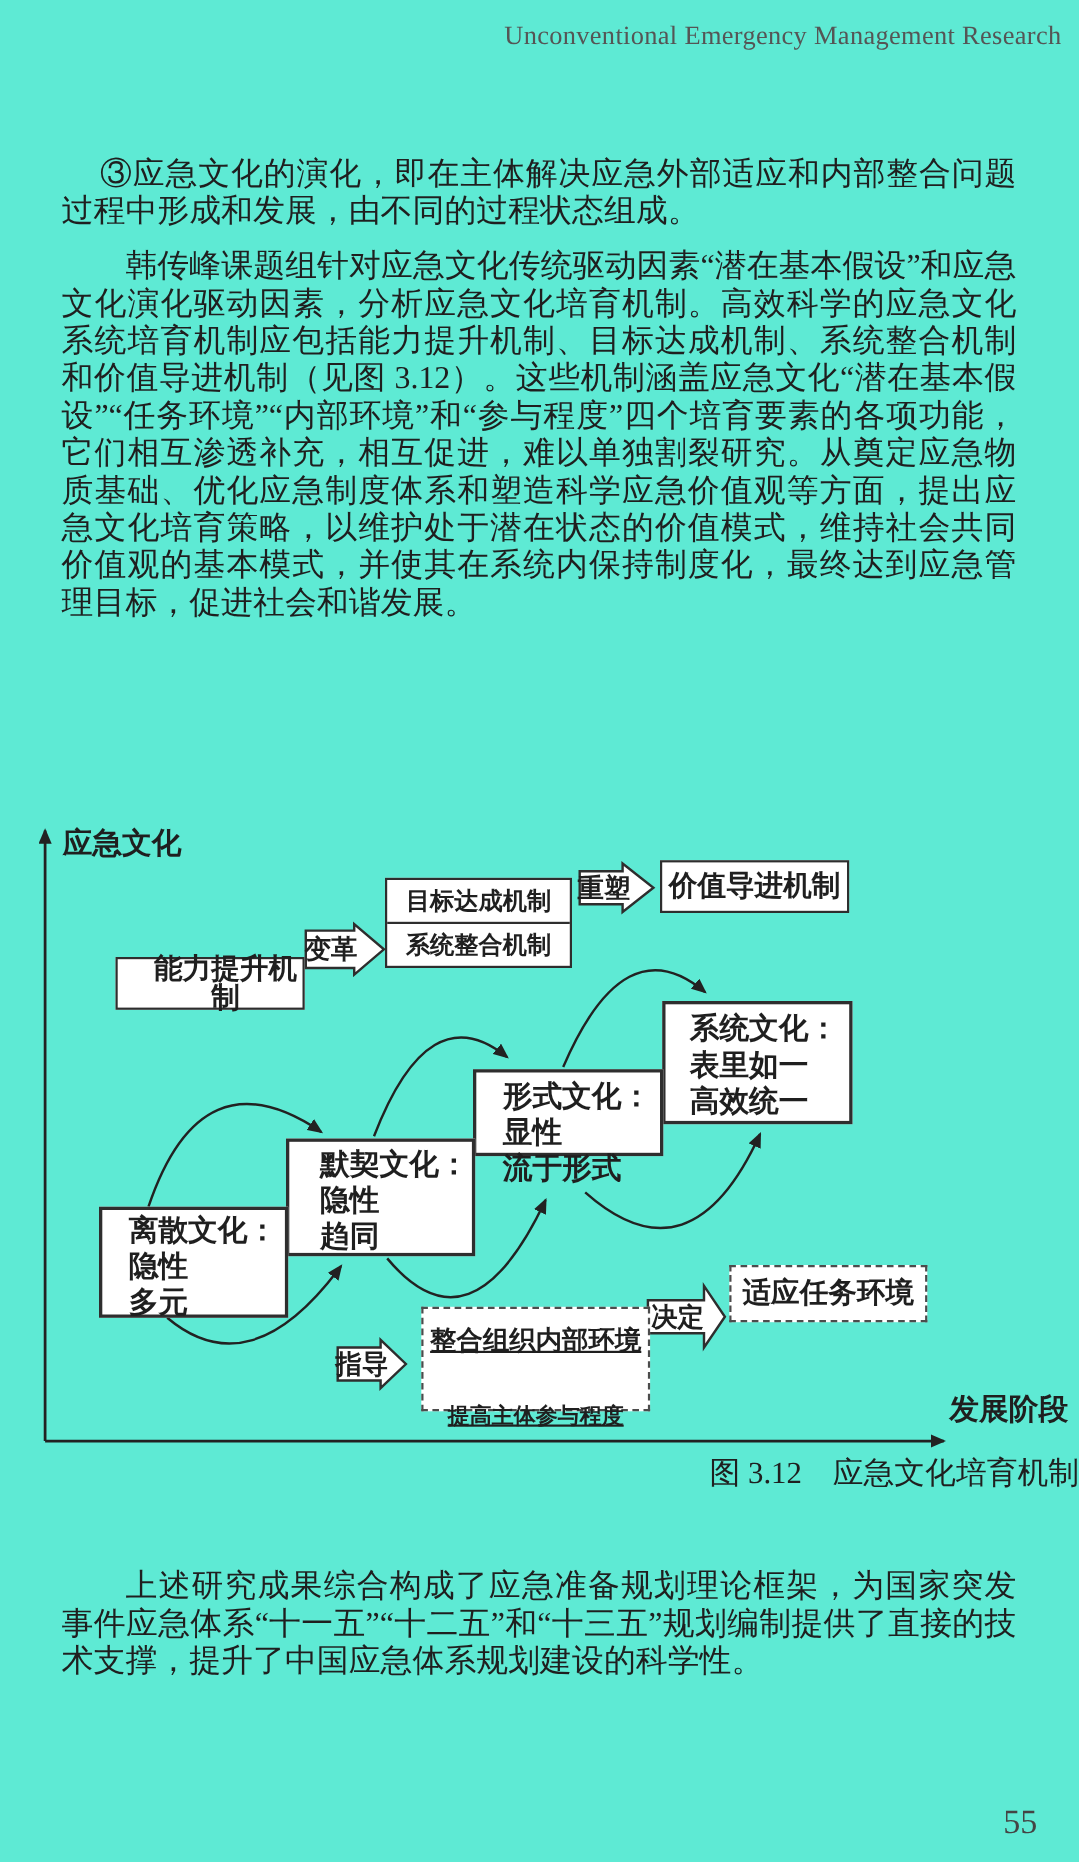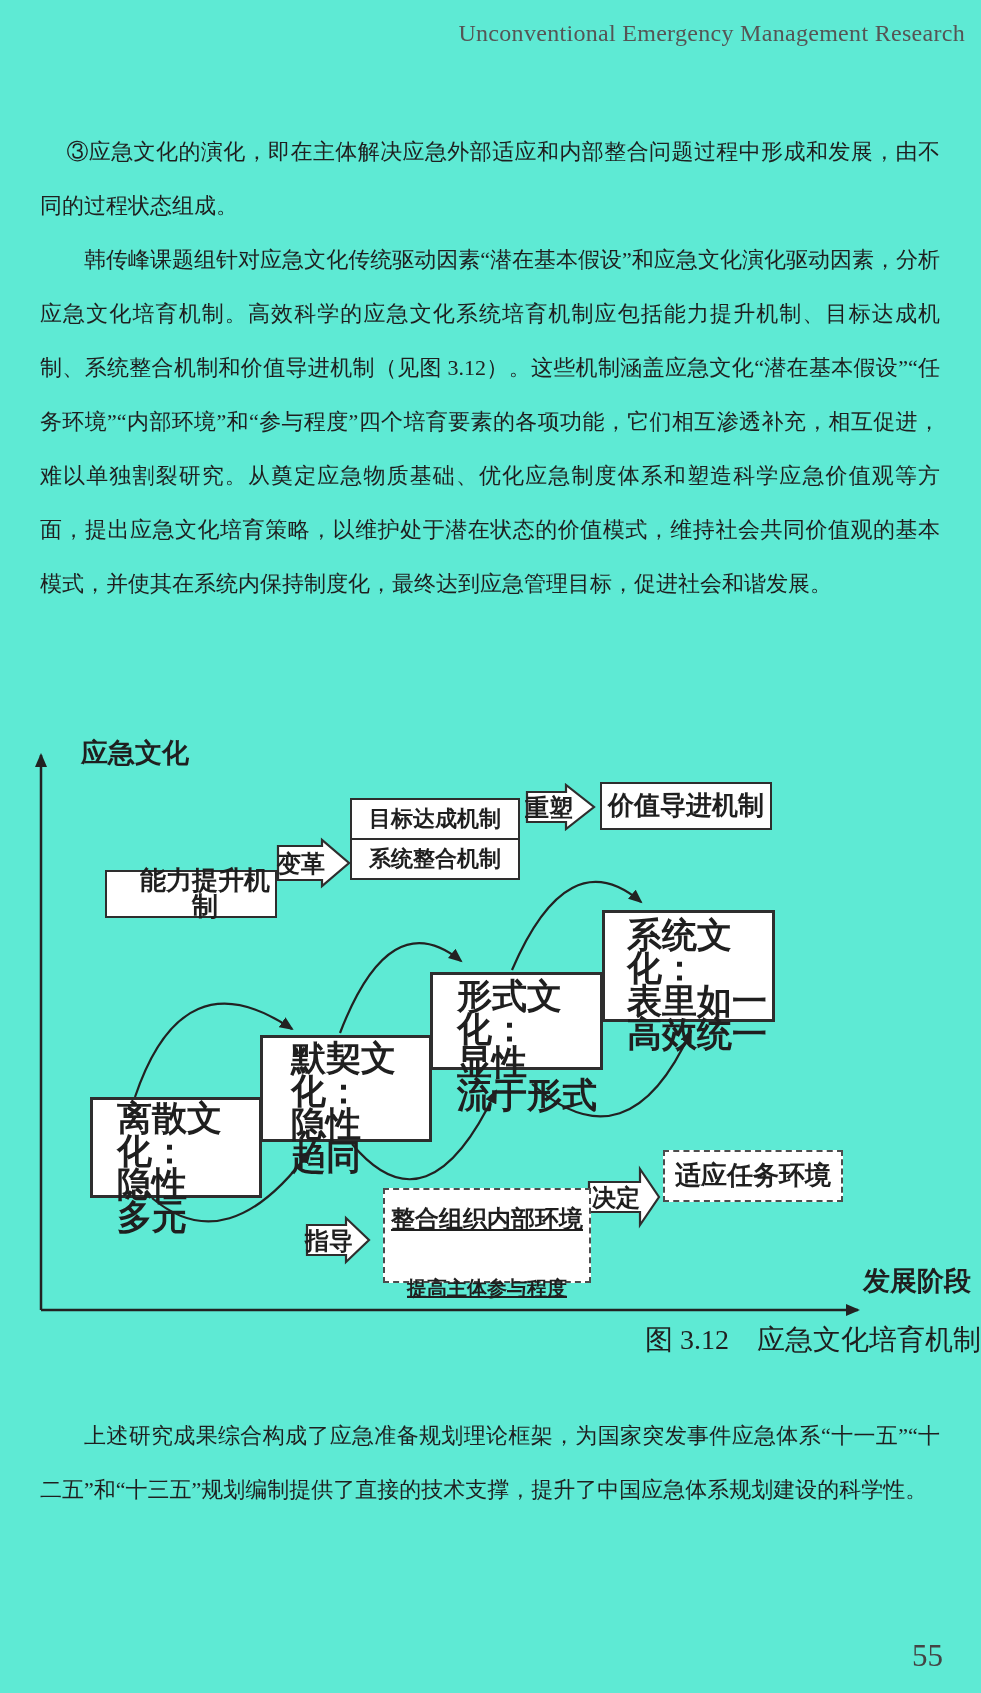--- a/index.html
+++ b/index.html
@@ -7,38 +7,38 @@
     position:relative;width:981px;height:1693px;margin:0 auto;
     background:#5eead4;overflow:hidden;
     font-family:"Liberation Serif","DejaVu Serif",serif;color:#1f1f1f;
   }
   .running-header{
     position:absolute;top:20px;right:16px;
     font-size:24px;color:#555;letter-spacing:.3px;white-space:nowrap;
   }
   .body-text{position:absolute;left:40px;width:900px;}
   .body-text p{
-    margin:0;font-size:22px;line-height:54px;
+    margin:16px;font-size:29px;line-height:34px;
     text-align:justify;text-justify:inter-ideograph;
     word-break:break-all;
   }
   .body-text p.indent-small{text-indent:1.2em;}
   .body-text p.indent{text-indent:2em;}
   .figure{position:absolute;left:0;top:735px;width:981px;height:585px;}
   .figure svg{position:absolute;left:0;top:0;}
   .fbox{
     position:absolute;box-sizing:border-box;background:#fff;
     font-size:26px;font-weight:600;color:#1f1f1f;line-height:1;
     display:flex;align-items:center;justify-content:center;text-align:center;
   }
   .solid{border:2px solid #2e2e2e;}
   .thick{border:3px solid #2e2e2e;}
   .dashed{border:2px dashed #4c4c4c;}
   .multi{flex-direction:column;align-items:flex-start;justify-content:flex-start;text-align:left;}
-  .multi span{display:block;line-height:33px;font-size:35px;}
+  .multi span{display:block;line-height:33px;font-size:27px;}
   .goal-rows{flex-direction:column;align-items:stretch;padding:0;}
   .goal-rows .row{
     flex:1;display:flex;align-items:center;justify-content:center;font-size:22px;
   }
   .goal-rows .row:first-child{border-bottom:2px solid #2e2e2e;}
   .axis-label{
     position:absolute;font-size:27px;font-weight:600;color:#1f1f1f;white-space:nowrap;
   }
   .fig-caption{
     position:absolute;left:0;top:1320px;width:100%;padding-left:14px;box-sizing:border-box;
@@ -95,39 +95,39 @@
       <g>
         <path d="M307,490 H346 V483 L369,505 L346,527 V520 H307 Z" fill="#fff" stroke="#2e2e2e" stroke-width="2.2"></path>
         <text x="329" y="506" text-anchor="middle" dominant-baseline="central">指导</text>
       </g>
       <g>
         <path d="M589,447 H640 V434 L659,462 L640,490 V477 H589 Z" fill="#fff" stroke="#2e2e2e" stroke-width="2.2"></path>
         <text x="616" y="463" text-anchor="middle" dominant-baseline="central">决定</text>
       </g>
     </svg>
 
-    <div class="axis-label" style="left:57px;top:0px;margin-left:24px;">应急文化</div>
+    <div class="axis-label" style="left:57px;top:13px;">应急文化</div>
     <div class="axis-label" style="left:863px;top:528px;">发展阶段</div>
 
     <div class="fbox solid" style="left:105px;top:135px;width:172px;height:48px;padding-left:28px;">能力提升机制</div>
 
     <div class="fbox solid goal-rows" style="left:350px;top:63px;width:170px;height:82px;">
       <div class="row">目标达成机制</div>
       <div class="row">系统整合机制</div>
     </div>
 
     <div class="fbox solid" style="left:600px;top:47px;width:172px;height:48px;">价值导进机制</div>
 
     <div class="fbox thick multi" style="left:602px;top:175px;width:173px;height:112px;padding:6px 0 0 22px;">
       <span>系统文化：</span>
       <span>表里如一</span>
       <span>高效统一</span>
     </div>
 
-    <div class="fbox thick multi" style="left:430px;top:237px;width:173px;height:98px;padding:5px 0 0 24px;">
+    <div class="fbox thick multi" style="left:430px;top:237px;width:173px;height:79px;padding:5px 0 0 24px;">
       <span>形式文化：</span>
       <span>显性</span>
       <span>流于形式</span>
     </div>
 
     <div class="fbox thick multi" style="left:260px;top:300px;width:172px;height:107px;padding:4px 0 0 28px;">
       <span>默契文化：</span>
       <span>隐性</span>
       <span>趋同</span>
     </div>

